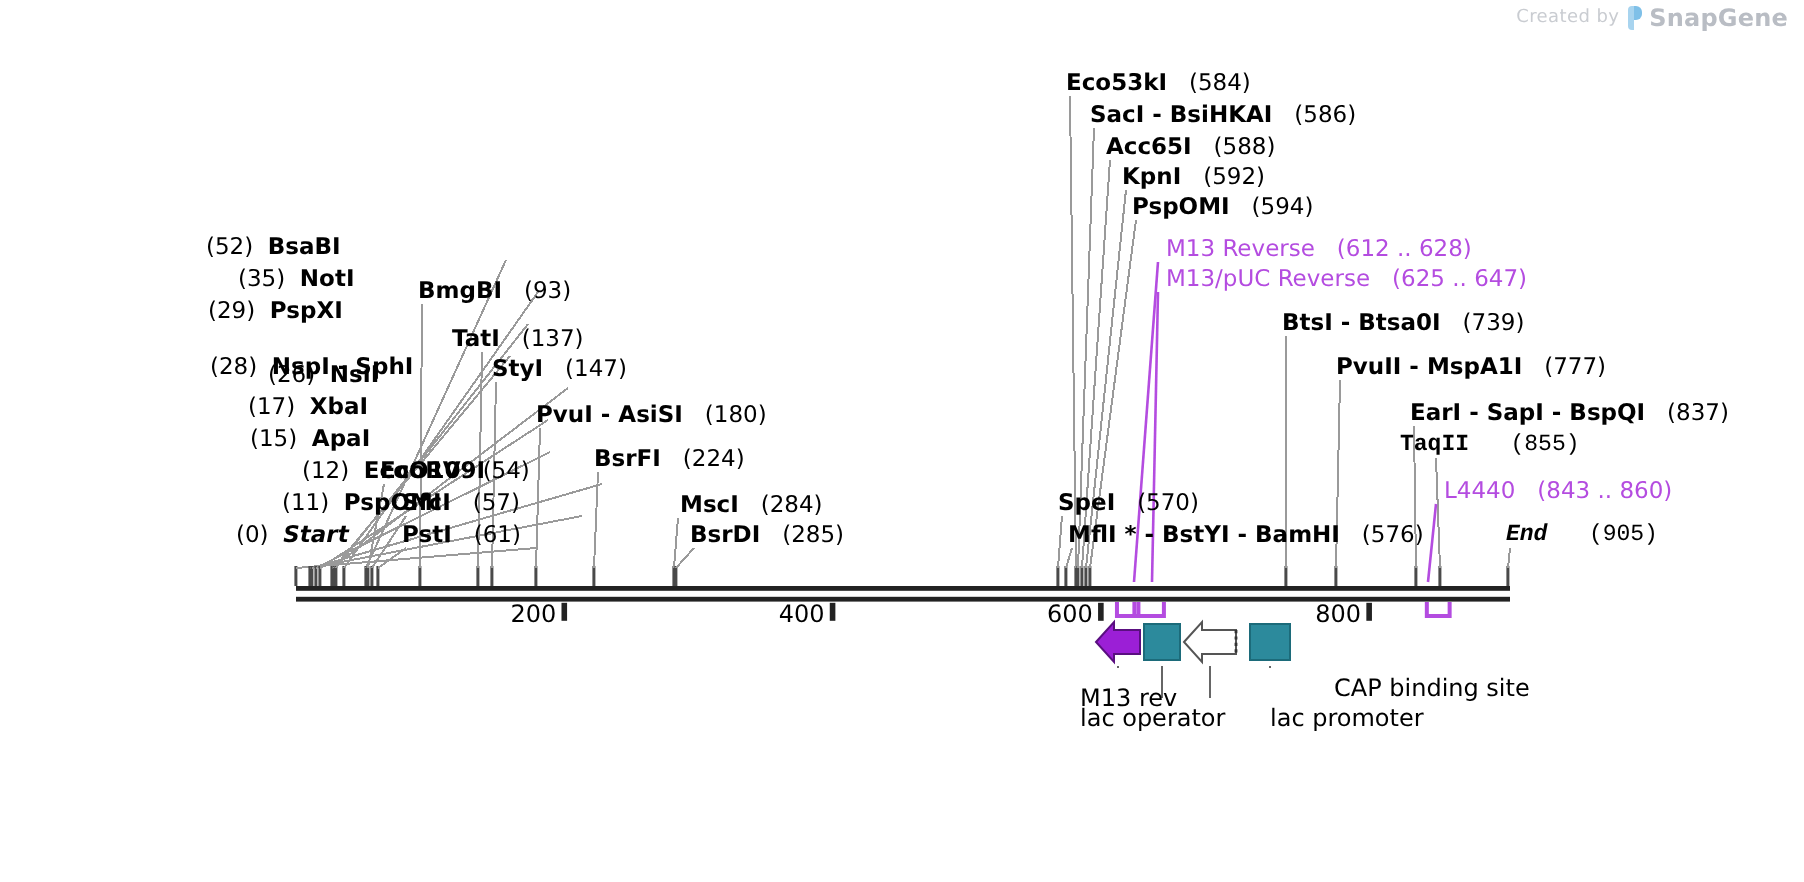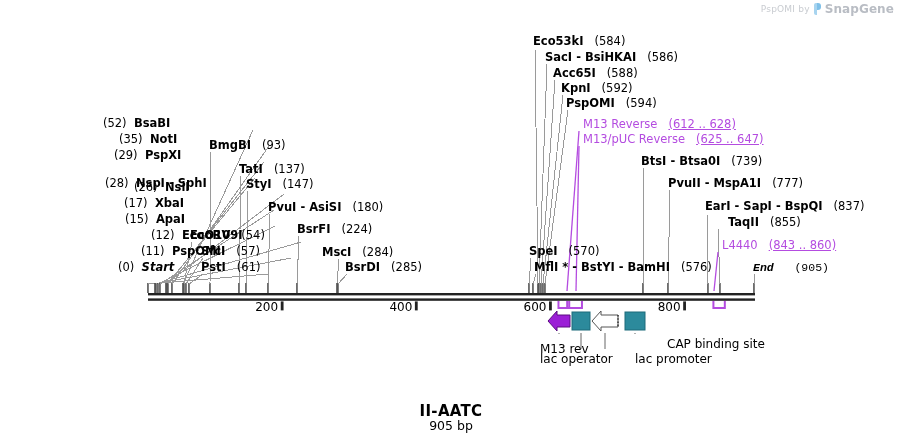--- a/index.html
+++ b/index.html
@@ -20,36 +20,36 @@
   .wm-logo i.a{left:0;top:0;width:3px;height:12px;border-radius:2px 0 0 2px;}
   .wm-logo i.b{left:3px;top:0;width:4px;height:7px;border-radius:0 3px 3px 0;background:#7fc0e8;}
 
   
   .lbl{position:absolute;white-space:nowrap;font-size:11.5px;line-height:13px;color:#000;}
   .lbl .enz{font-weight:bold;}
   .lbl .pos{font-weight:normal;color:#000;}
   .lbl.ital .enz{font-style:italic;}
   .lbl.primer{color:#b44ce0;font-weight:normal;}
   .lbl.primer .enz{font-weight:normal;}
-  .lbl.primer .pos{color:#b44ce0;text-decoration:underline;}
+  .lbl.primer .pos{color:#b44ce0;}
 
   
   .feat-lbl{position:absolute;white-space:nowrap;font-size:12px;color:#000;line-height:14px;}
 
   
   .title{position:absolute;width:100%;text-align:center;font-weight:bold;font-size:15px;color:#000;letter-spacing:.3px;}
   .subtitle{position:absolute;width:100%;text-align:center;font-size:12.5px;color:#000;}
 </style>
 </head>
 <body>
 
 <div id="map">
 
   <div class="wm">
-    <span class="wm-created">PspOMI by</span>
+    <span class="wm-created">Created by</span>
     <span class="wm-logo">
         <i class="a"></i>
         <i class="b"></i>
       </span>
     <span class="wm-name">SnapGene</span>
   </div>
 
   <svg id="gfx" width="902" height="441" style="position:absolute;left:0;top:0;">
       <rect x="148" y="293" width="607" height="2.4" fill="#222222"></rect>
       <rect x="148" y="298.4" width="607" height="2.4" fill="#222222"></rect>
@@ -143,53 +143,51 @@
     </svg>
 
   <div id="site-labels">
       <div class="lbl ital" style="left: 118px; top: 261px;"><span class="pos">(0)</span>&nbsp;&nbsp;<span class="enz">Start</span></div>
       <div class="lbl" style="left: 141px; top: 245px;"><span class="pos">(11)</span>&nbsp;&nbsp;<span class="enz">PspOMI</span></div>
       <div class="lbl" style="left: 151px; top: 229px;"><span class="pos">(12)</span>&nbsp;&nbsp;<span class="enz">EcoO109I</span></div>
       <div class="lbl" style="left: 125px; top: 213px;"><span class="pos">(15)</span>&nbsp;&nbsp;<span class="enz">ApaI</span></div>
       <div class="lbl" style="left: 124px; top: 197px;"><span class="pos">(17)</span>&nbsp;&nbsp;<span class="enz">XbaI</span></div>
       <div class="lbl" style="left: 134px; top: 181px;"><span class="pos">(26)</span>&nbsp;&nbsp;<span class="enz">NsiI</span></div>
       <div class="lbl" style="left: 105px; top: 165px; margin-top: 12px;"><span class="pos">(28)</span>&nbsp;&nbsp;<span class="enz">NspI  -  SphI</span></div>
-      <div class="lbl" style="left: 114px; top: 149px;"><span class="pos">(29)</span>&nbsp;&nbsp;<span class="enz">PspXI</span></div>
+      <div class="lbl" style="left: 104px; top: 149px;"><span class="pos">(29)</span>&nbsp;&nbsp;<span class="enz">PspXI</span></div>
       <div class="lbl" style="left: 119px; top: 133px;"><span class="pos">(35)</span>&nbsp;&nbsp;<span class="enz">NotI</span></div>
       <div class="lbl" style="left: 103px; top: 117px;"><span class="pos">(52)</span>&nbsp;&nbsp;<span class="enz">BsaBI</span></div>
       <div class="lbl" style="left: 190px; top: 229px;"><span class="enz">EcoRV</span>&nbsp;&nbsp;&nbsp;<span class="pos">(54)</span></div>
       <div class="lbl" style="left: 201px; top: 245px;"><span class="enz">SfcI</span>&nbsp;&nbsp;&nbsp;<span class="pos">(57)</span></div>
       <div class="lbl" style="left: 201px; top: 261px; text-align: center;"><span class="enz">PstI</span>&nbsp;&nbsp;&nbsp;<span class="pos">(61)</span></div>
       <div class="lbl" style="left: 209px; top: 139px;"><span class="enz">BmgBI</span>&nbsp;&nbsp;&nbsp;<span class="pos">(93)</span></div>
-      <div class="lbl" style="left: 239px; top: 163px; text-align: right;"><span class="enz">TatI</span>&nbsp;&nbsp;&nbsp;<span class="pos">(137)</span></div>
+      <div class="lbl" style="left: 226px; top: 163px; text-align: right;"><span class="enz">TatI</span>&nbsp;&nbsp;&nbsp;<span class="pos">(137)</span></div>
       <div class="lbl" style="left: 246px; top: 178px;"><span class="enz">StyI</span>&nbsp;&nbsp;&nbsp;<span class="pos">(147)</span></div>
       <div class="lbl" style="left: 268px; top: 201px;"><span class="enz">PvuI  -  AsiSI</span>&nbsp;&nbsp;&nbsp;<span class="pos">(180)</span></div>
       <div class="lbl" style="left: 297px; top: 223px;"><span class="enz">BsrFI</span>&nbsp;&nbsp;&nbsp;<span class="pos">(224)</span></div>
-      <div class="lbl" style="left: 322px; top: 246px;"><span class="enz">MscI</span>&nbsp;&nbsp;&nbsp;<span class="pos">(284)</span></div>
+      <div class="lbl" style="left: 340px; top: 246px;"><span class="enz">MscI</span>&nbsp;&nbsp;&nbsp;<span class="pos">(284)</span></div>
       <div class="lbl" style="left: 345px; top: 261px;"><span class="enz">BsrDI</span>&nbsp;&nbsp;&nbsp;<span class="pos">(285)</span></div>
       <div class="lbl" style="left: 533px; top: 35px;"><span class="enz">Eco53kI</span>&nbsp;&nbsp;&nbsp;<span class="pos">(584)</span></div>
       <div class="lbl" style="left: 545px; top: 51px;"><span class="enz">SacI  -  BsiHKAI</span>&nbsp;&nbsp;&nbsp;<span class="pos">(586)</span></div>
       <div class="lbl" style="left: 553px; top: 67px;"><span class="enz">Acc65I</span>&nbsp;&nbsp;&nbsp;<span class="pos">(588)</span></div>
       <div class="lbl" style="left: 561px; top: 82px;"><span class="enz">KpnI</span>&nbsp;&nbsp;&nbsp;<span class="pos">(592)</span></div>
       <div class="lbl" style="left: 566px; top: 97px;"><span class="enz">PspOMI</span>&nbsp;&nbsp;&nbsp;<span class="pos">(594)</span></div>
       <div class="lbl" style="left: 529px; top: 245px;"><span class="enz">SpeI</span>&nbsp;&nbsp;&nbsp;<span class="pos">(570)</span></div>
       <div class="lbl" style="left: 534px; top: 261px;"><span class="enz">MflI *  -  BstYI  -  BamHI</span>&nbsp;&nbsp;&nbsp;<span class="pos">(576)</span></div>
       <div class="lbl" style="left: 641px; top: 155px;"><span class="enz">BtsI  -  Btsa0I</span>&nbsp;&nbsp;&nbsp;<span class="pos">(739)</span></div>
       <div class="lbl" style="left: 668px; top: 177px;"><span class="enz">PvuII  -  MspA1I</span>&nbsp;&nbsp;&nbsp;<span class="pos">(777)</span></div>
       <div class="lbl" style="left: 705px; top: 200px;"><span class="enz">EarI  -  SapI  -  BspQI</span>&nbsp;&nbsp;&nbsp;<span class="pos">(837)</span></div>
-      <div class="lbl" style="left: 728px; top: 216px;"><span class="enz">TaqII</span>&nbsp;&nbsp;&nbsp;<span class="pos">(855)</span></div>
+      <div class="lbl" style="left: 700px; top: 216px; font-family: Liberation Mono, monospace;"><span class="enz">TaqII</span>&nbsp;&nbsp;&nbsp;<span class="pos">(855)</span></div>
       <div class="lbl ital" style="left: 753px; top: 261px; font-family: Liberation Mono, monospace;"><span class="enz">End</span>&nbsp;&nbsp;&nbsp;<span class="pos">(905)</span></div>
     </div>
   <div id="primer-labels">
       <div class="lbl primer" style="left: 583px; top: 118px;"><span class="enz">M13 Reverse</span>&nbsp;&nbsp;&nbsp;<span class="pos">(612 .. 628)</span></div>
       <div class="lbl primer" style="left: 583px; top: 133px;"><span class="enz">M13/pUC Reverse</span>&nbsp;&nbsp;&nbsp;<span class="pos">(625 .. 647)</span></div>
       <div class="lbl primer" style="left: 722px; top: 239px;"><span class="enz">L4440</span>&nbsp;&nbsp;&nbsp;<span class="pos">(843 .. 860)</span></div>
     </div>
   <div id="feature-labels">
       <div class="feat-lbl" style="left: 540px; top: 342px;">M13 rev</div>
       <div class="feat-lbl" style="left: 540px; top: 352px;">lac operator</div>
       <div class="feat-lbl" style="left: 635px; top: 352px;">lac promoter</div>
       <div class="feat-lbl" style="left: 667px; top: 337px;">CAP binding site</div>
     </div>
 
-  <div class="title" style="left:0;top:402px;">II-AATC</div>
-  <div class="subtitle" style="left:0;top:418px;">905 bp</div>
 </div>
 
 </body></html>

